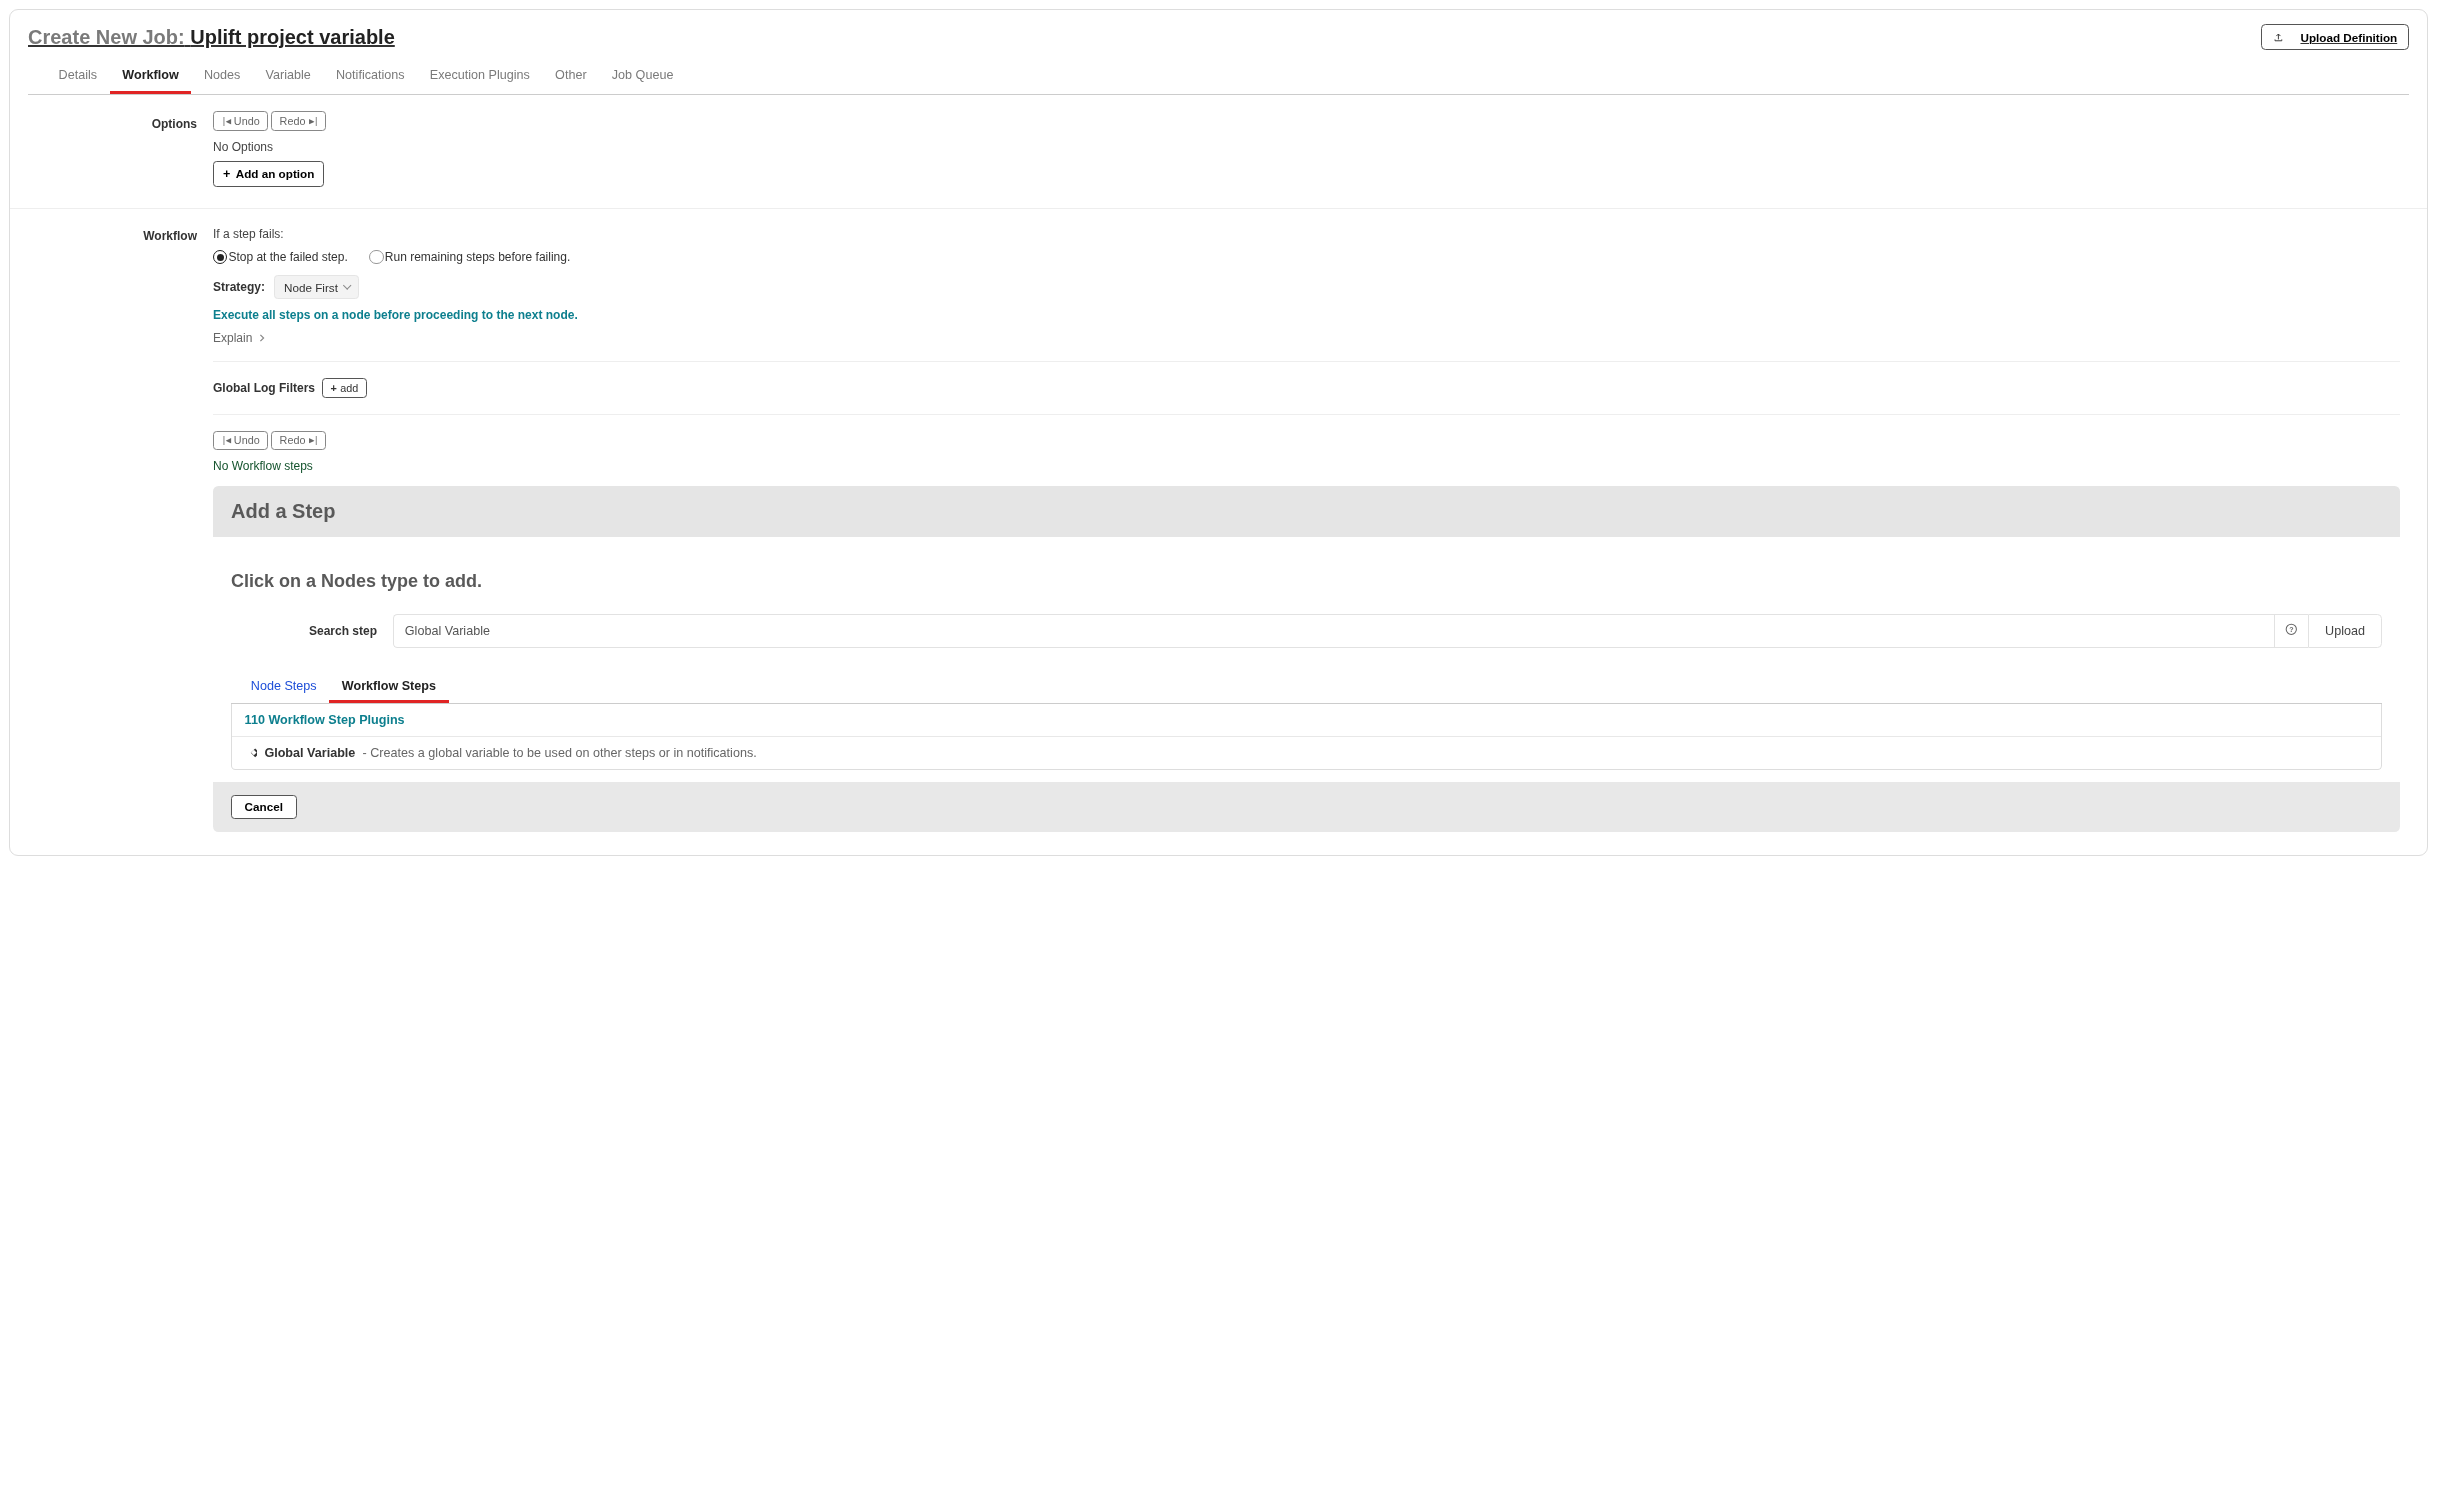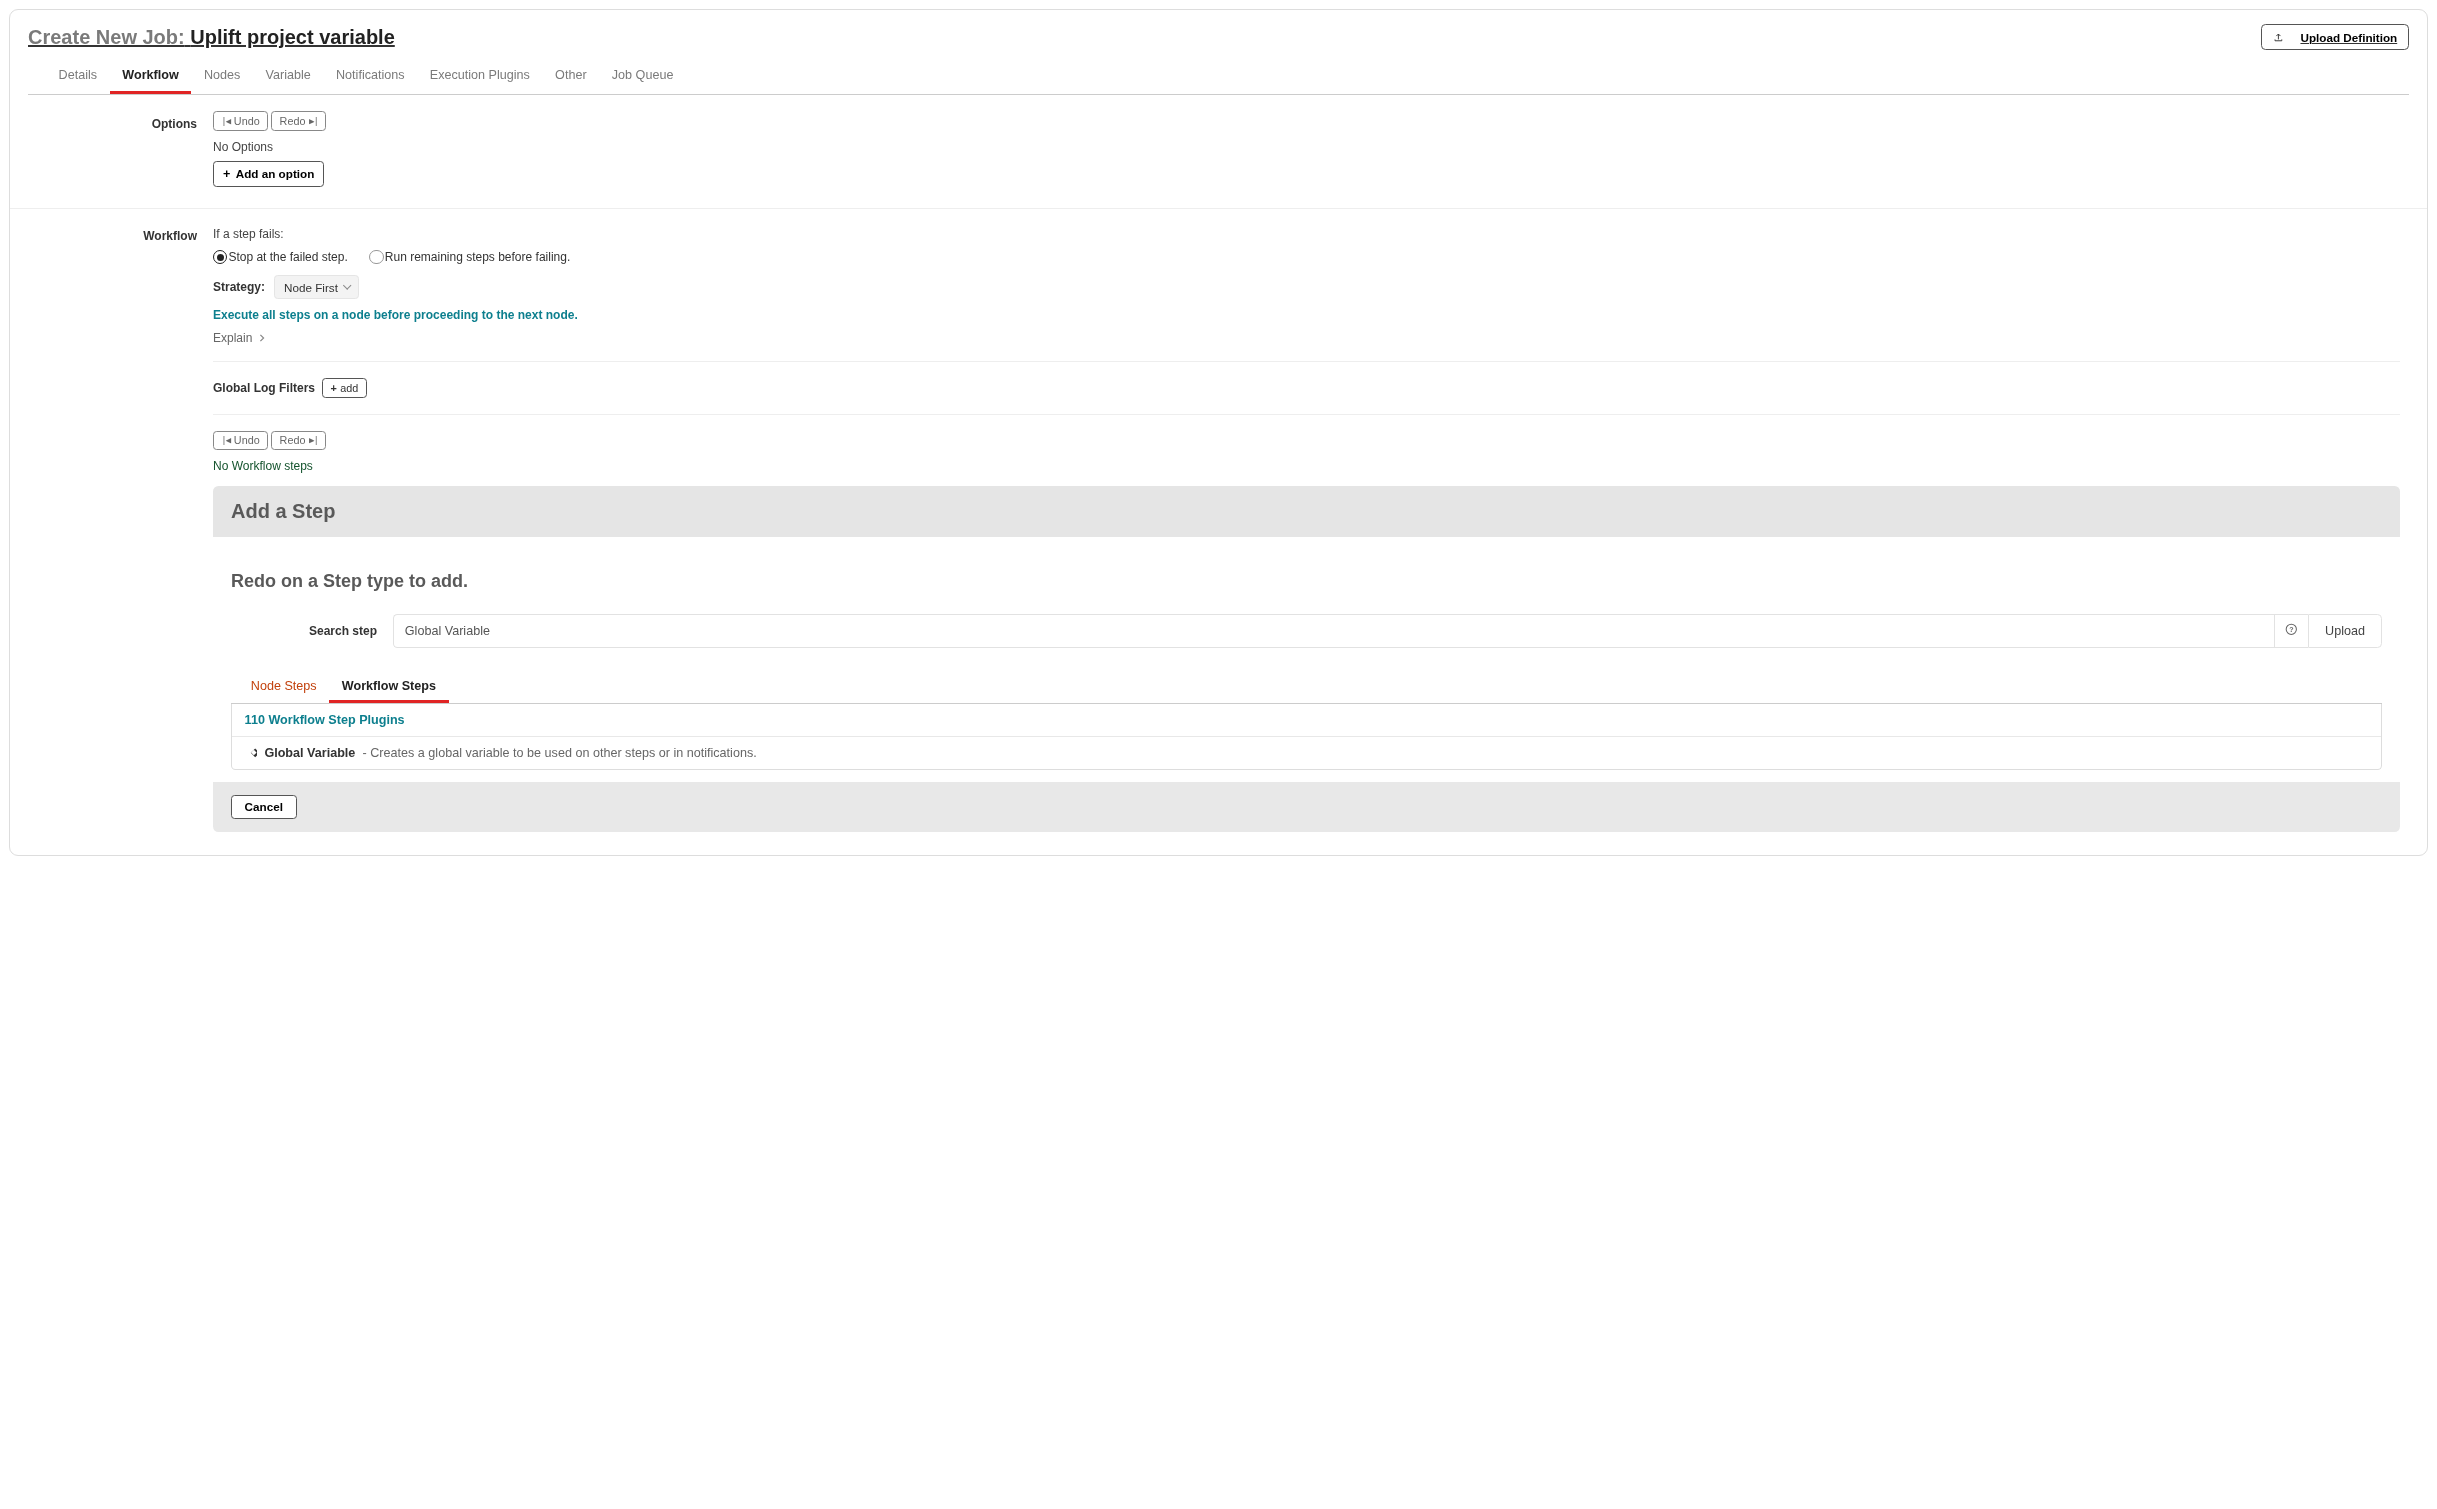--- a/index.html
+++ b/index.html
@@ -263,21 +263,21 @@
     background:#fff;
     cursor:pointer;
     color:#444;
   }
 
   .steptype-tabs {
     display:flex;gap:0;border-bottom:0.9px solid #ccc;padding-left:7.2px;
   }
   .st-tab {
     padding: 7.2px 12.6px;
-    color:#c2410c;font-size:12.6px;cursor:pointer;
+    color:#1d4ed8;font-size:12.6px;cursor:pointer;
     border-bottom:3.6px solid transparent;
   }
   .st-tab.active {
     color:#222;font-weight:700;border-bottom-color:#e02424;
   }
 
   .step-list {
     border:0.9px solid #ddd;border-top:none;border-radius:0 0 4.5px 4.5px;
   }
   .step-list-item {
@@ -417,21 +417,21 @@
           <span class="skip-icon">▶|</span>
         </button>
       </div>
       <div class="no-wf">No Workflow steps</div>
 
       <div class="step-panel">
         <div class="step-panel-hd">
           <h2>Add a Step</h2>
         </div>
         <div class="step-panel-body">
-          <div class="step-instr">Redo on a Step type to add.</div>
+          <div class="step-instr">Click on a Nodes type to add.</div>
 
           <div class="search-row">
             <div class="search-lbl">Search step</div>
             <div class="search-input-wrap">
               <input class="search-input" type="text" value="Global Variable" style="">
               <div class="search-help">
                 <span>
                   <svg width="12.6" height="12.6" viewBox="0 0 16 16" style="font-size:14px">
                       <circle cx="8" cy="8" r="6.5" fill="none" stroke="#666" stroke-width="1.3"></circle>
                       <text x="8" y="11" text-anchor="middle" font-size="9" fill="#666" font-weight="bold">?</text>

